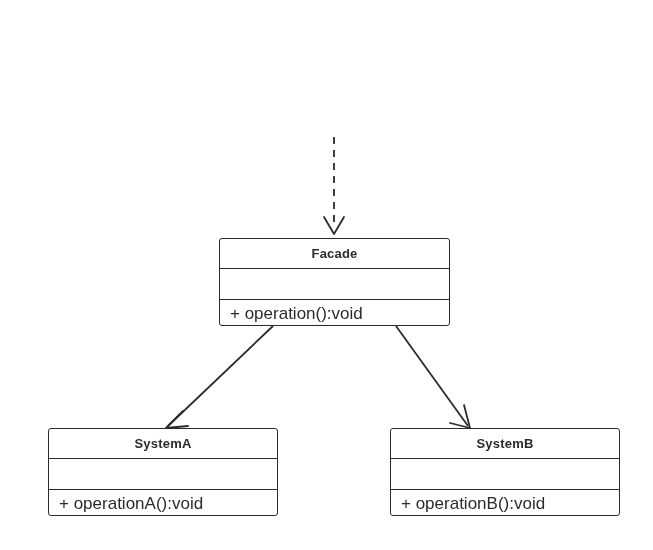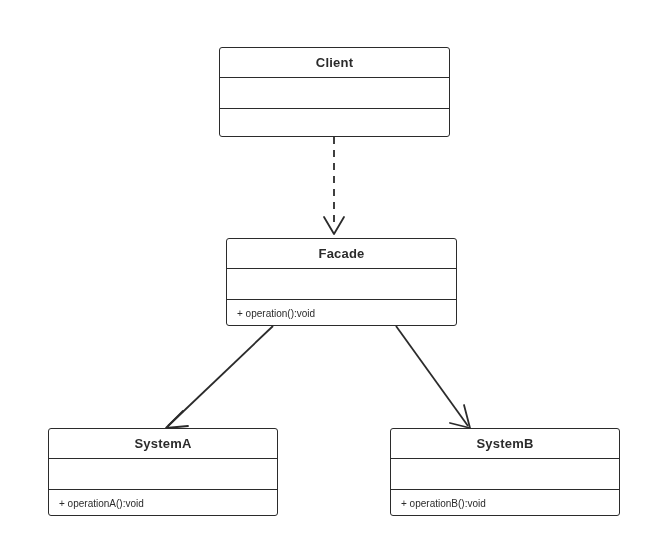--- a/index.html
+++ b/index.html
@@ -52,21 +52,21 @@
     font-size: 13px;
     letter-spacing: 0.2px;
   }
   .uml-attrs {
     height: 31px;
   }
   .uml-ops {
     height: 28px;
     line-height: 28px;
     padding-left: 10px;
-    font-size: 10px;
+    font-size: 17px;
     white-space: nowrap;
     overflow: hidden;
   }
   .uml-ops.empty {
     padding-left: 0;
   }
 </style>
 </head>
 <body>
 
@@ -83,27 +83,22 @@
       <line x1="273" y1="326" x2="168" y2="426" stroke="#2b2b2b" stroke-width="1.8"></line>
       <polyline points="183,411 166,428 188,426" fill="none" stroke="#2b2b2b" stroke-width="1.8" stroke-linecap="round" stroke-linejoin="round"></polyline>
     </g>
 
     <g>
       <line x1="396" y1="326" x2="468" y2="426" stroke="#2b2b2b" stroke-width="1.8"></line>
       <polyline points="450,423 470,428 464,405" fill="none" stroke="#2b2b2b" stroke-width="1.8" stroke-linecap="round" stroke-linejoin="round"></polyline>
     </g>
   </svg>
 
-  <div class="uml-class" style="left:219px; top:47px; width:231px; height:90px;">
-    <div class="uml-compartment uml-name divided">Client</div>
-    <div class="uml-compartment uml-attrs divided"></div>
-    <div class="uml-compartment uml-ops empty"></div>
-  </div>
 
-  <div class="uml-class" style="left:226px; top:238px; width:231px; height:88px;">
+  <div class="uml-class" style="left:219px; top:238px; width:231px; height:88px;">
     <div class="uml-compartment uml-name divided">Facade</div>
     <div class="uml-compartment uml-attrs divided"></div>
     <div class="uml-compartment uml-ops">+ operation():void</div>
   </div>
 
   <div class="uml-class" style="left:390px; top:428px; width:230px; height:88px;">
     <div class="uml-compartment uml-name divided">SystemB</div>
     <div class="uml-compartment uml-attrs divided"></div>
     <div class="uml-compartment uml-ops">+ operationB():void</div>
   </div>

